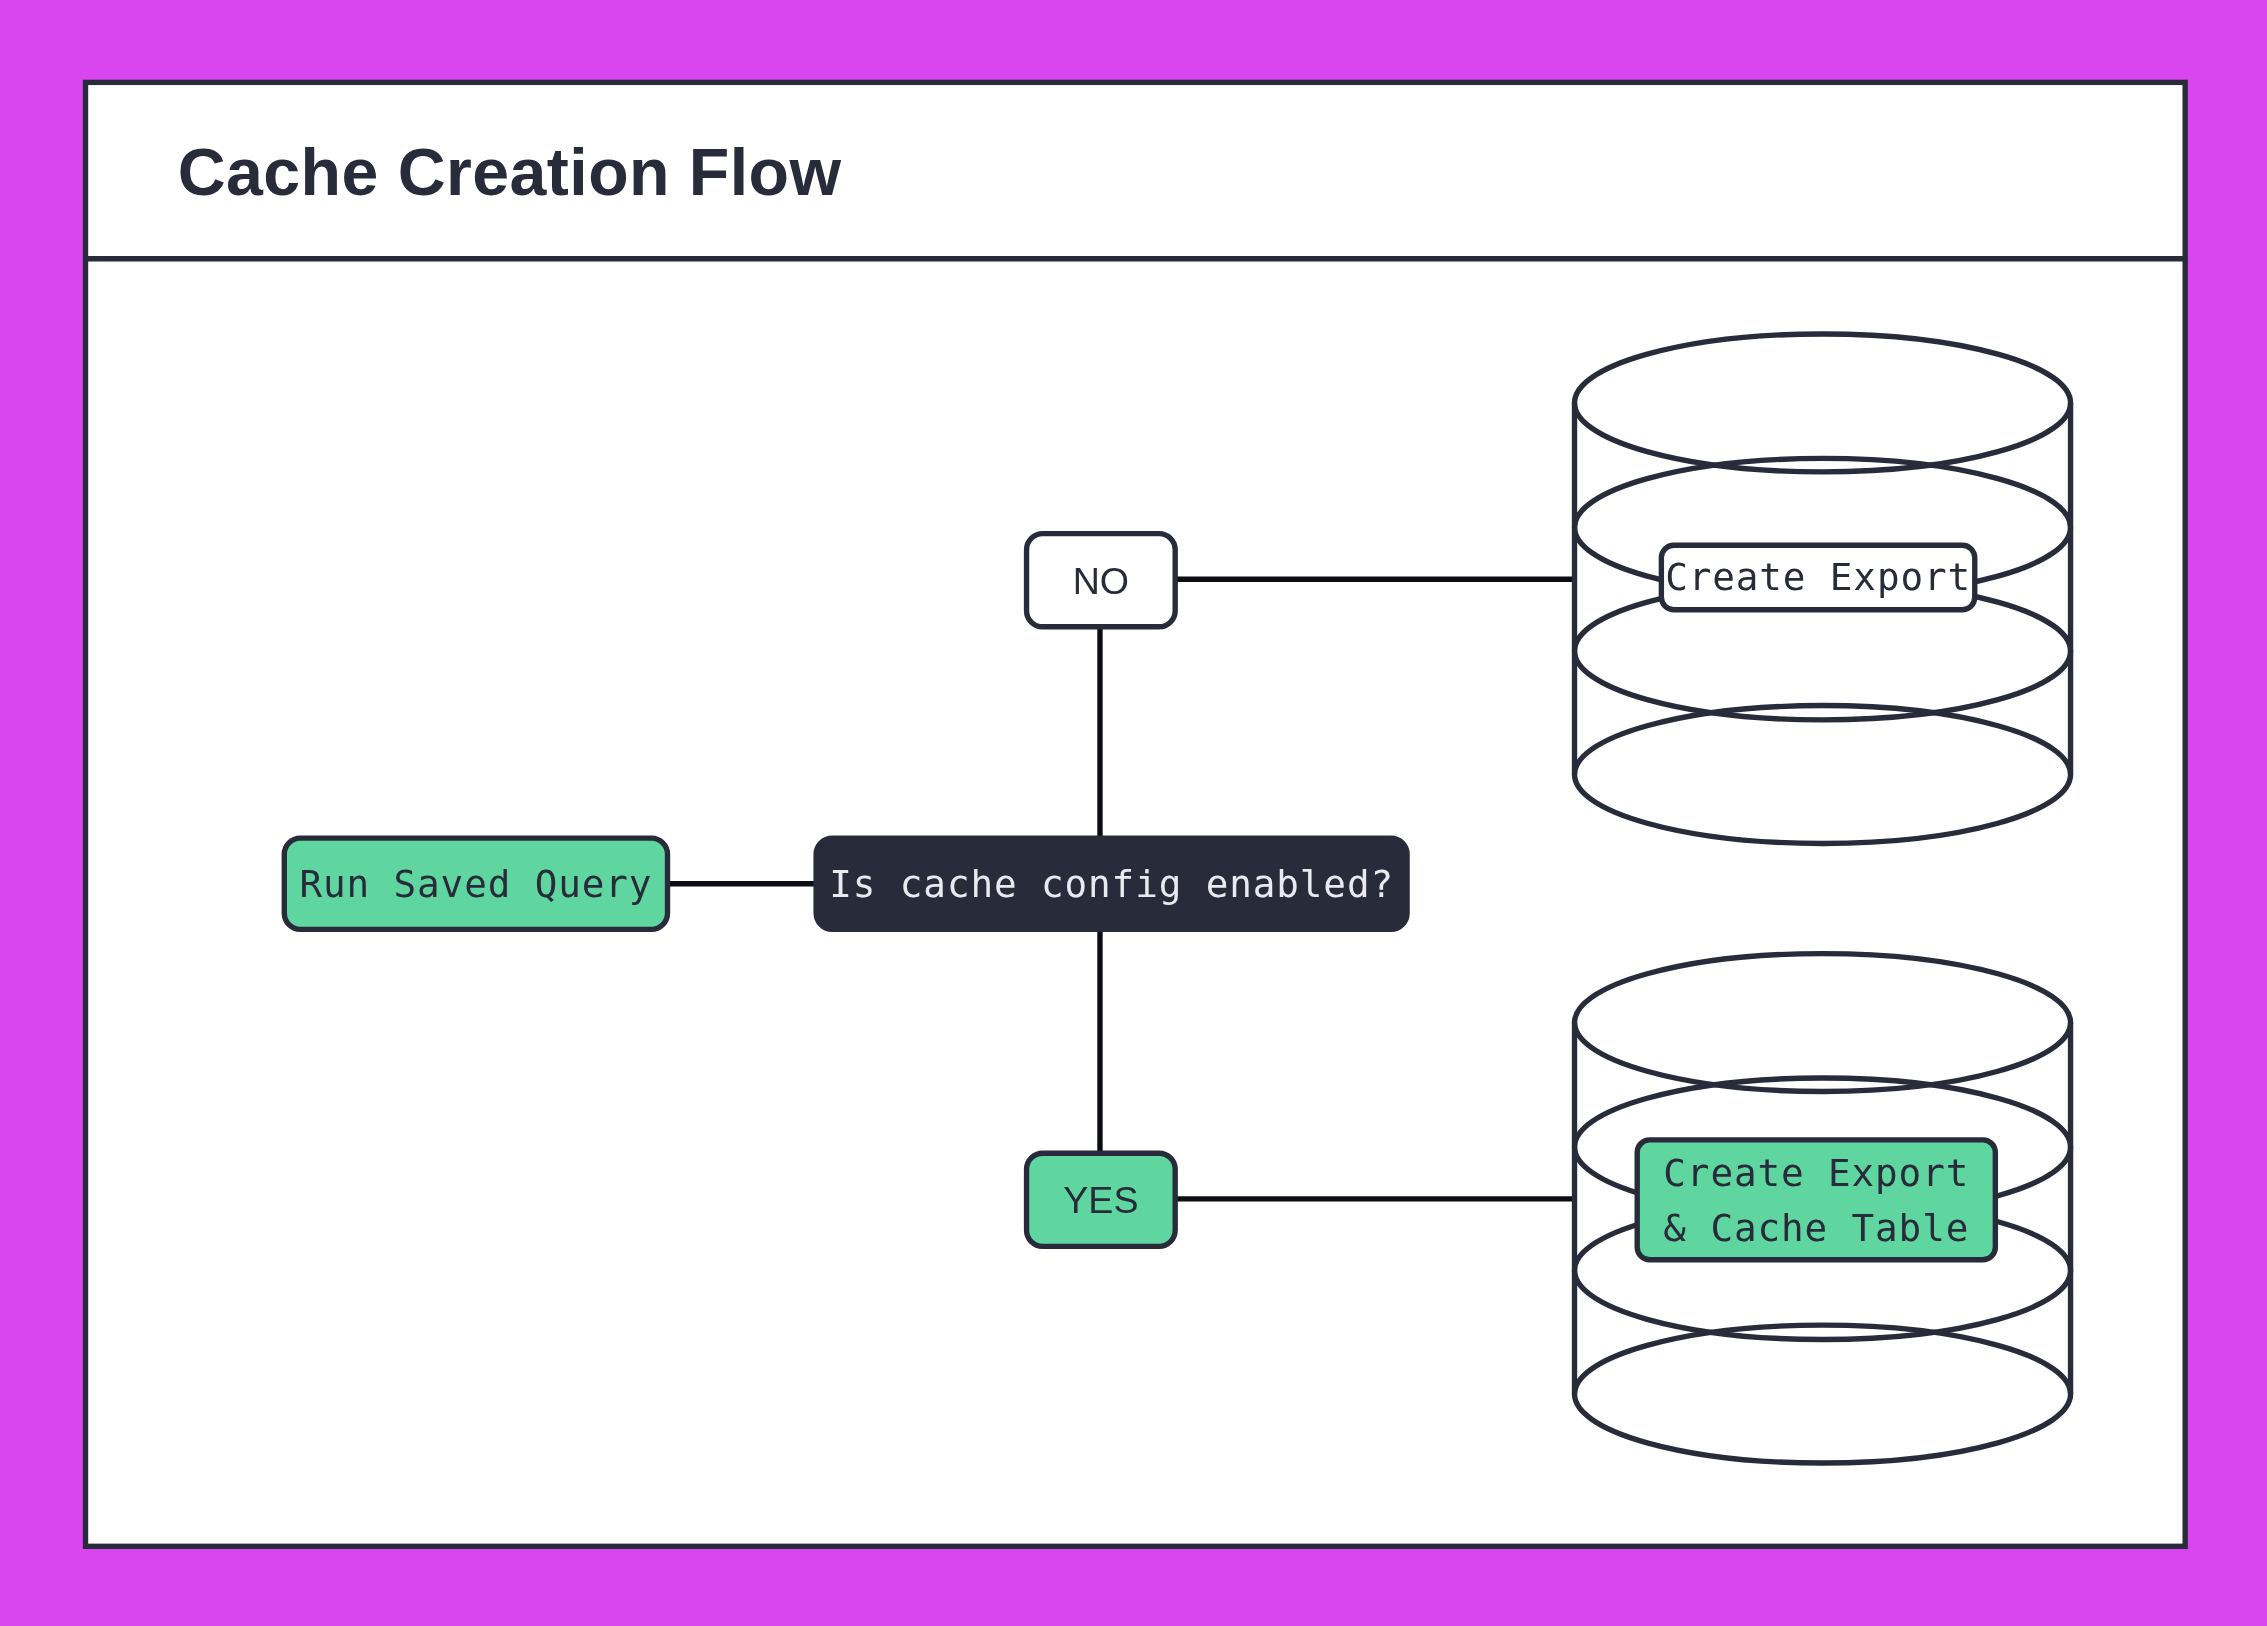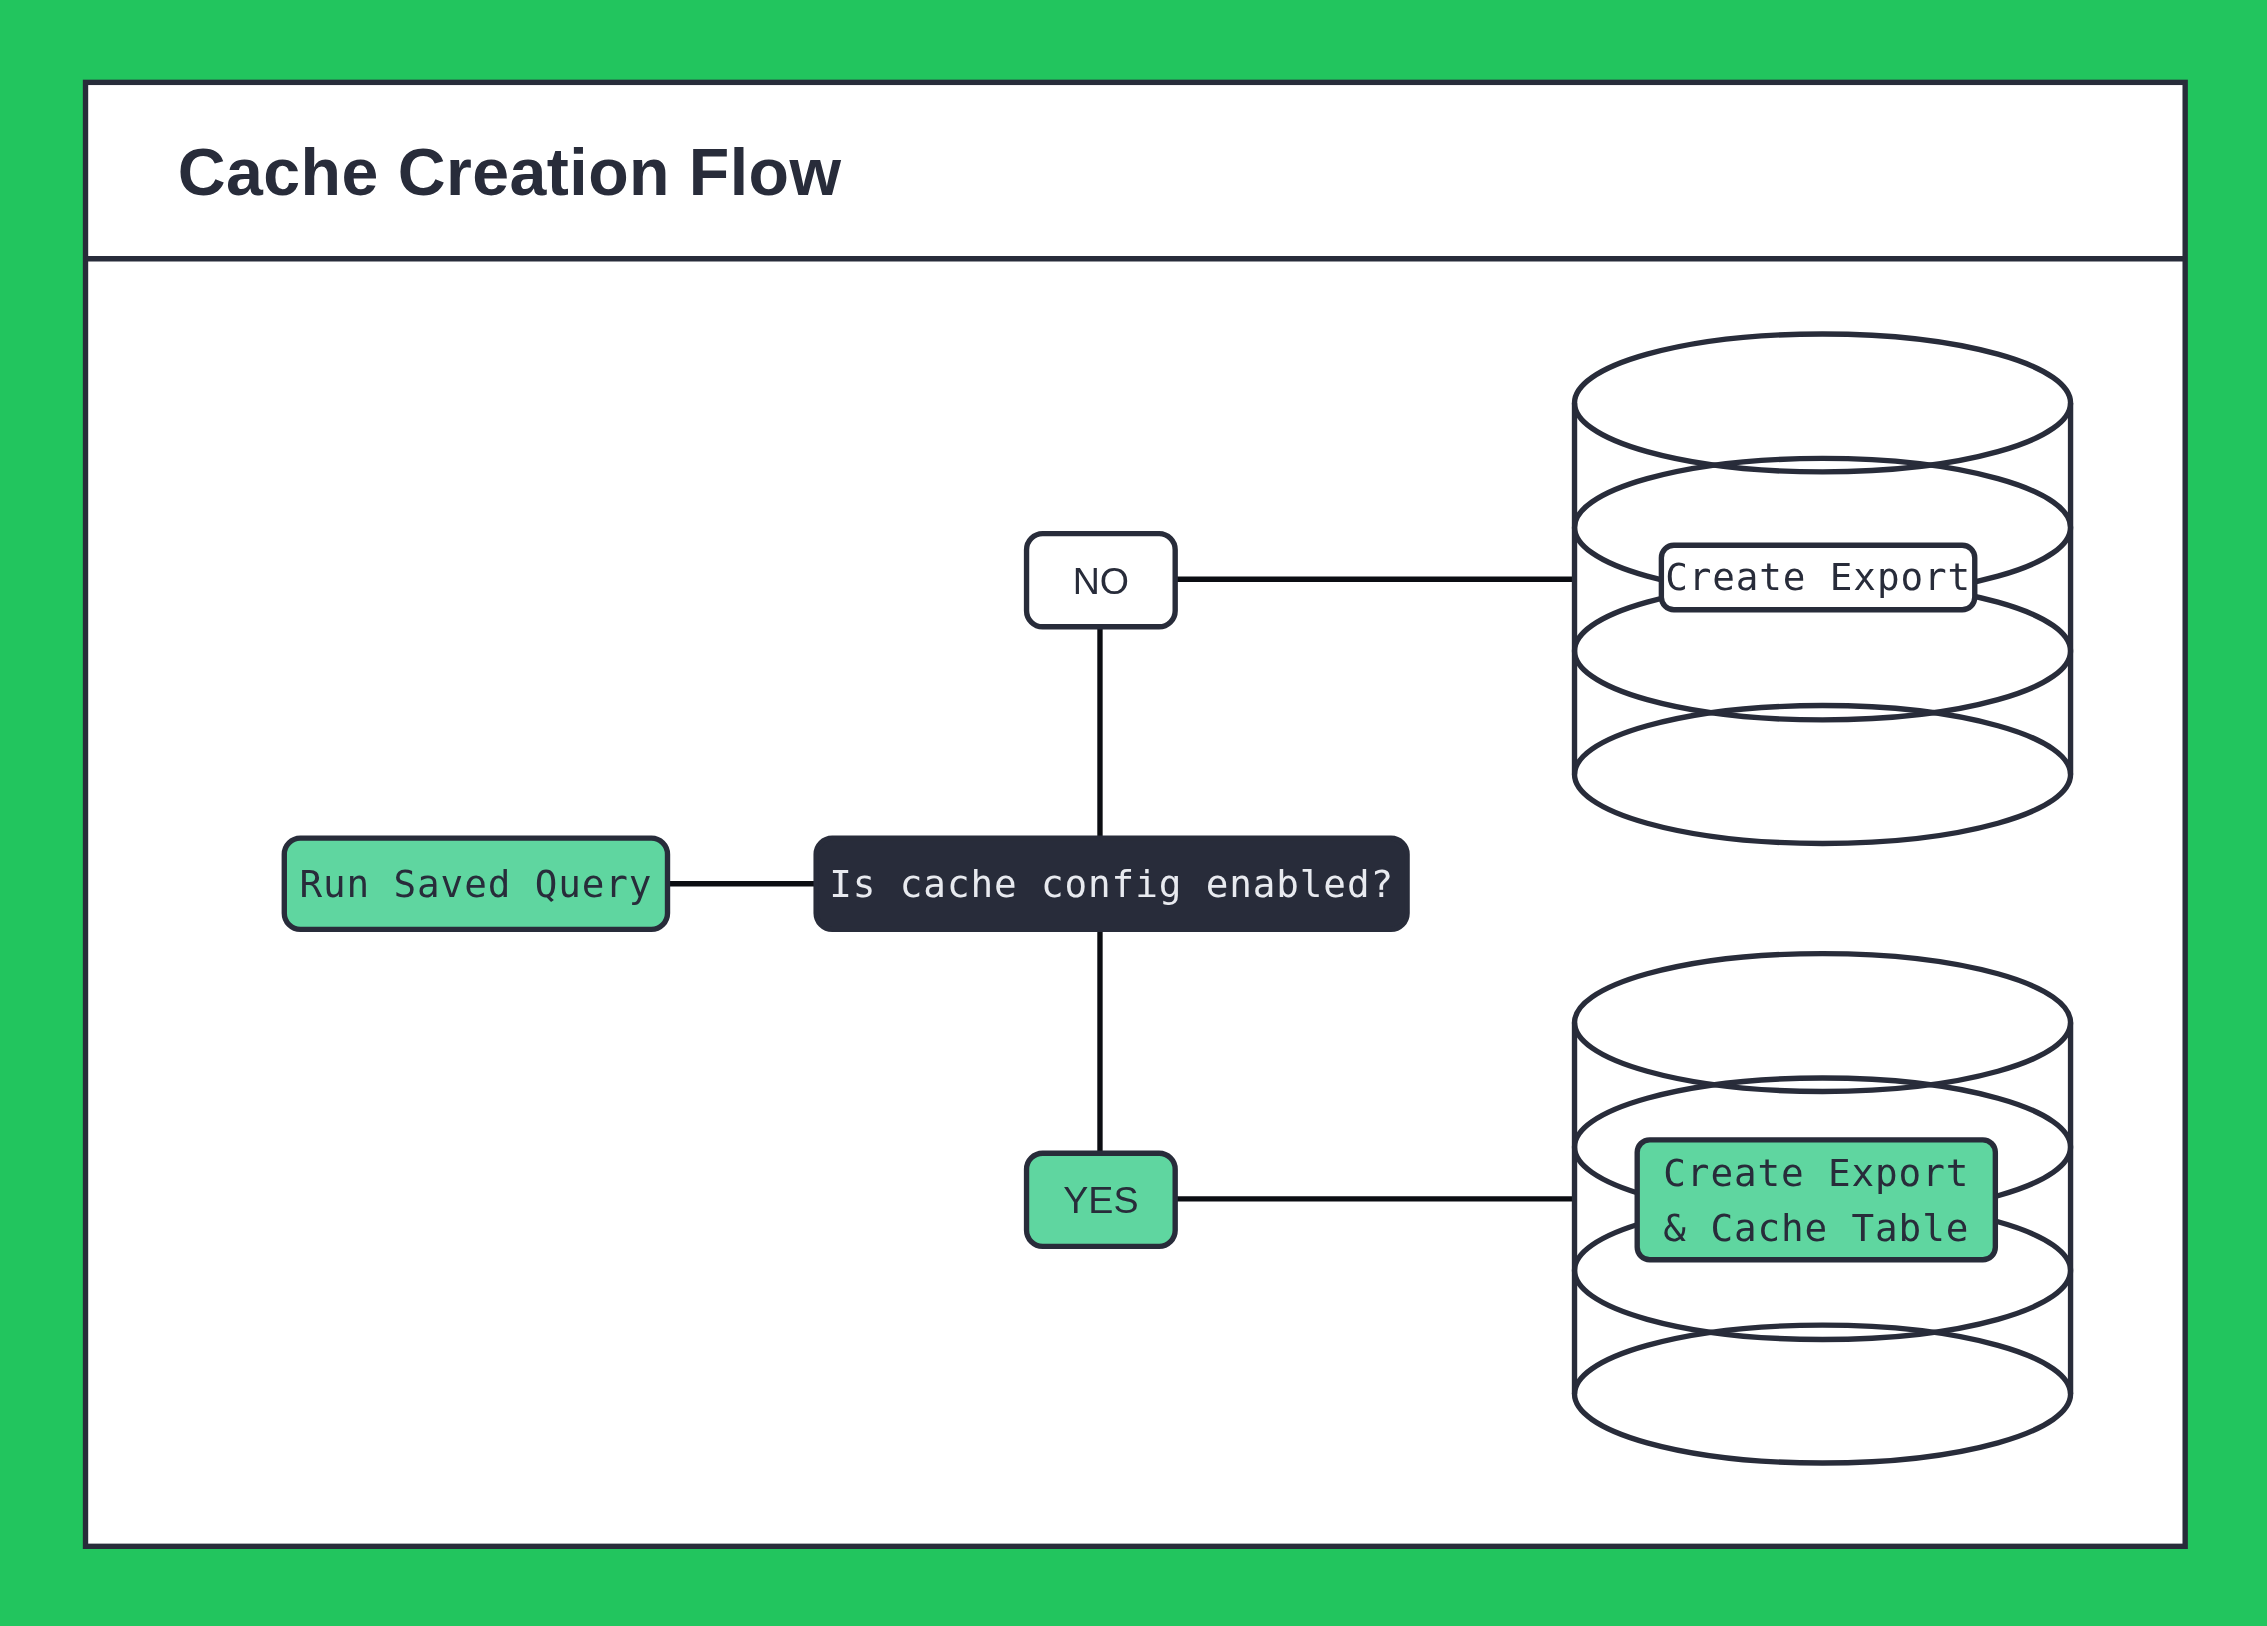--- a/index.html
+++ b/index.html
@@ -10,21 +10,21 @@
   body {
     width: 2268px;
     height: 1626px;
     font-family: "Liberation Sans", sans-serif;
     overflow: hidden;
   }
   #stage {
     position: relative;
     width: 2268px;
     height: 1626px;
-    background: #22c55e;
+    background: #d946ef;
   }
   svg.diagram {
     position: absolute;
     top: 0;
     left: 0;
     width: 2268px;
     height: 1626px;
     display: block;
   }
   .frame-rect {

